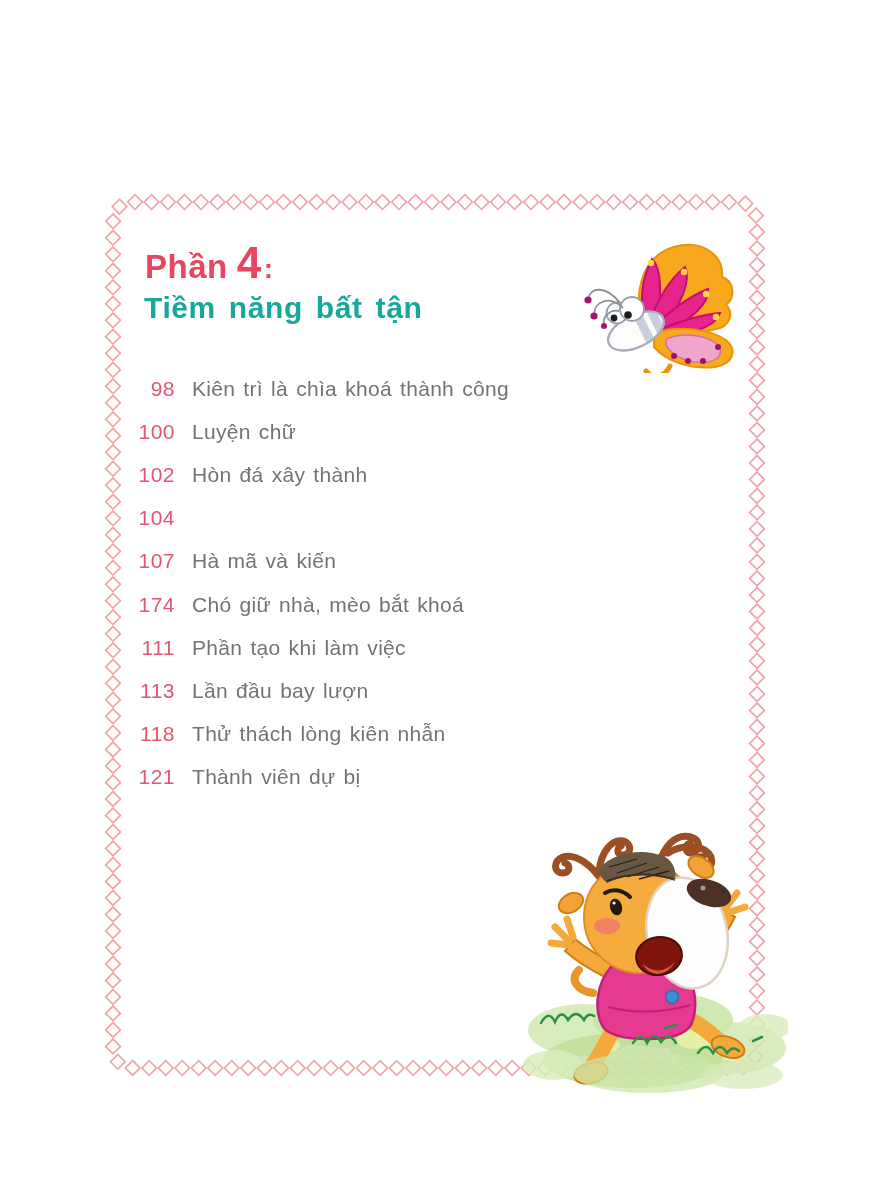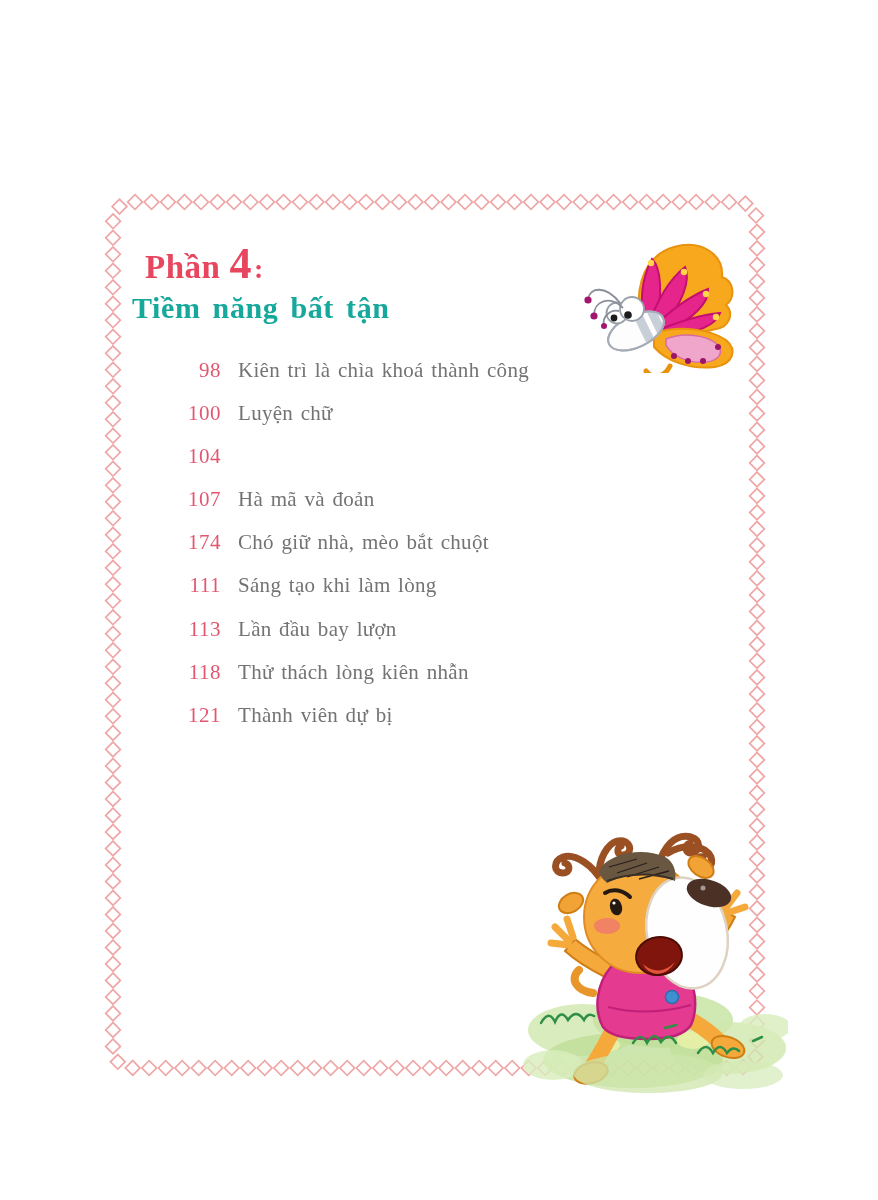--- a/index.html
+++ b/index.html
@@ -2,45 +2,45 @@
 <html><head>
 <meta charset="utf-8">
 <style>
   * { margin:0; padding:0; box-sizing:border-box; }
   html,body { background:#ffffff; }
   .page {
     position:relative;
     width:878px; height:1200px;
     background:#ffffff;
     overflow:hidden;
-    font-family:Liberation Serif, serif;
+    font-family:Liberation Sans, sans-serif;
   }
   
   #border-svg { position:absolute; left:0; top:0; z-index:4; pointer-events:none; }
   #border-diamonds rect { fill:#ffffff; fill-opacity:.82; stroke:#efa6a6; stroke-width:1.7; }
 
   .content { position:absolute; left:0; top:0; width:878px; height:1200px; z-index:3; }
 
   .part-label {
     position:absolute; left:145px; top:238px;
     display:flex; align-items:baseline;
     color:#e8455f; font-weight:bold; letter-spacing:.5px;
   }
   .part-label .lbl-prefix { font-size:33px; }
   .part-label .lbl-number { font-size:44px; margin-left:9px; }
   .part-label .lbl-colon  { font-size:28px; margin-left:2px; }
 
   .part-title {
-    position:absolute; left:132px; top:291px;
+    position:absolute; left:144px; top:291px;
     font-size:30px; font-weight:bold; color:#17a89c;
     letter-spacing:.6px; word-spacing:4px;
   }
 
   .toc { position:absolute; left:130px; top:358px; width:480px; }
-  .toc-row { display:flex; align-items:flex-start; height:43.1px;margin-left:46px; }
+  .toc-row { display:flex; align-items:flex-end; height:43.1px; }
   .toc-num {
     width:45px; flex:0 0 45px; text-align:right;
     font-size:21px; color:#e25670; letter-spacing:.5px;
   }
   .toc-title {
     margin-left:17px;
     font-size:21px; color:#737373; letter-spacing:.3px; word-spacing:2px;
     white-space:nowrap;
   }
 
@@ -380,33 +380,37 @@
     <div class="toc" id="toc-list">
         <div class="toc-row">
     <span class="toc-num">98</span>
     <span class="toc-title">Kiên trì là chìa khoá thành công</span>
   </div>
         <div class="toc-row">
     <span class="toc-num">100</span>
     <span class="toc-title">Luyện chữ</span>
   </div>
         <div class="toc-row">
+    <span class="toc-num">102</span>
+    <span class="toc-title">Hòn đá xây thành</span>
+  </div>
+        <div class="toc-row">
     <span class="toc-num">104</span>
   </div>
         <div class="toc-row">
     <span class="toc-num">107</span>
-    <span class="toc-title">Hà mã và đoản</span>
+    <span class="toc-title">Hà mã và kiến</span>
   </div>
         <div class="toc-row">
     <span class="toc-num">174</span>
-    <span class="toc-title">Chó giữ nhà, mèo bắt chuột</span>
+    <span class="toc-title">Chó giữ nhà, mèo bắt khoá</span>
   </div>
         <div class="toc-row">
     <span class="toc-num">111</span>
-    <span class="toc-title">Sáng tạo khi làm lòng</span>
+    <span class="toc-title">Phần tạo khi làm việc</span>
   </div>
         <div class="toc-row">
     <span class="toc-num">113</span>
     <span class="toc-title">Lần đầu bay lượn</span>
   </div>
         <div class="toc-row">
     <span class="toc-num">118</span>
     <span class="toc-title">Thử thách lòng kiên nhẫn</span>
   </div>
         <div class="toc-row">

